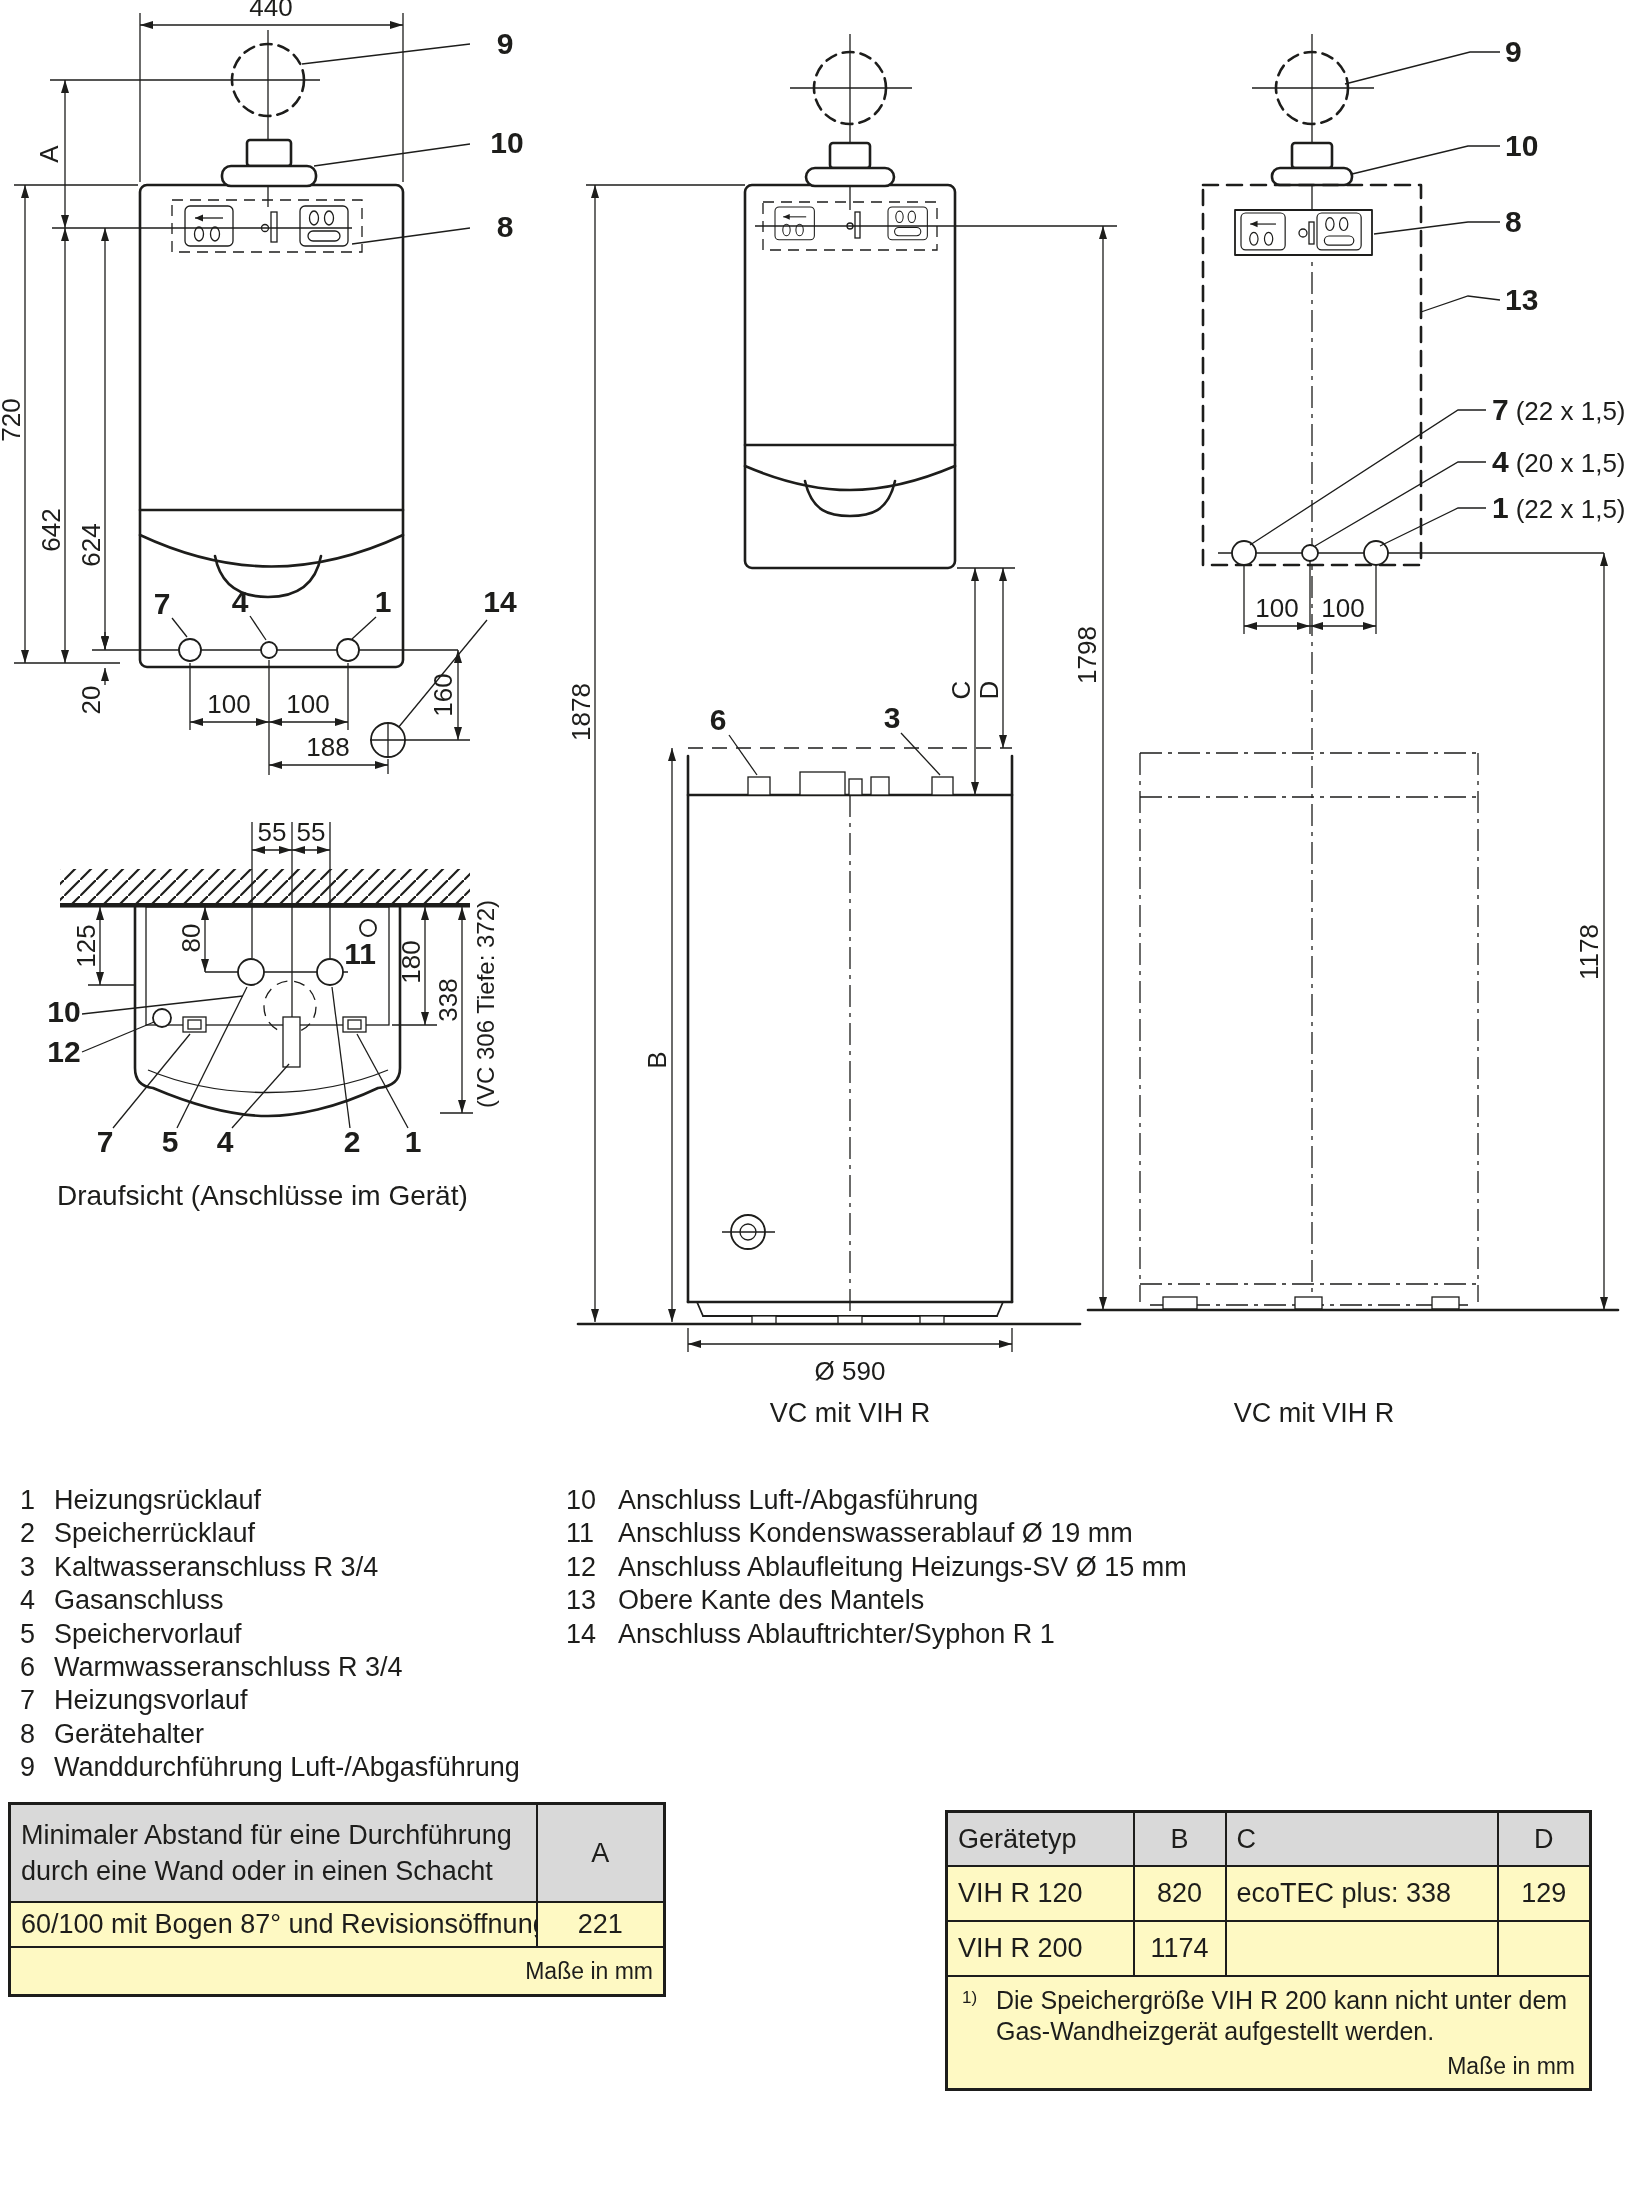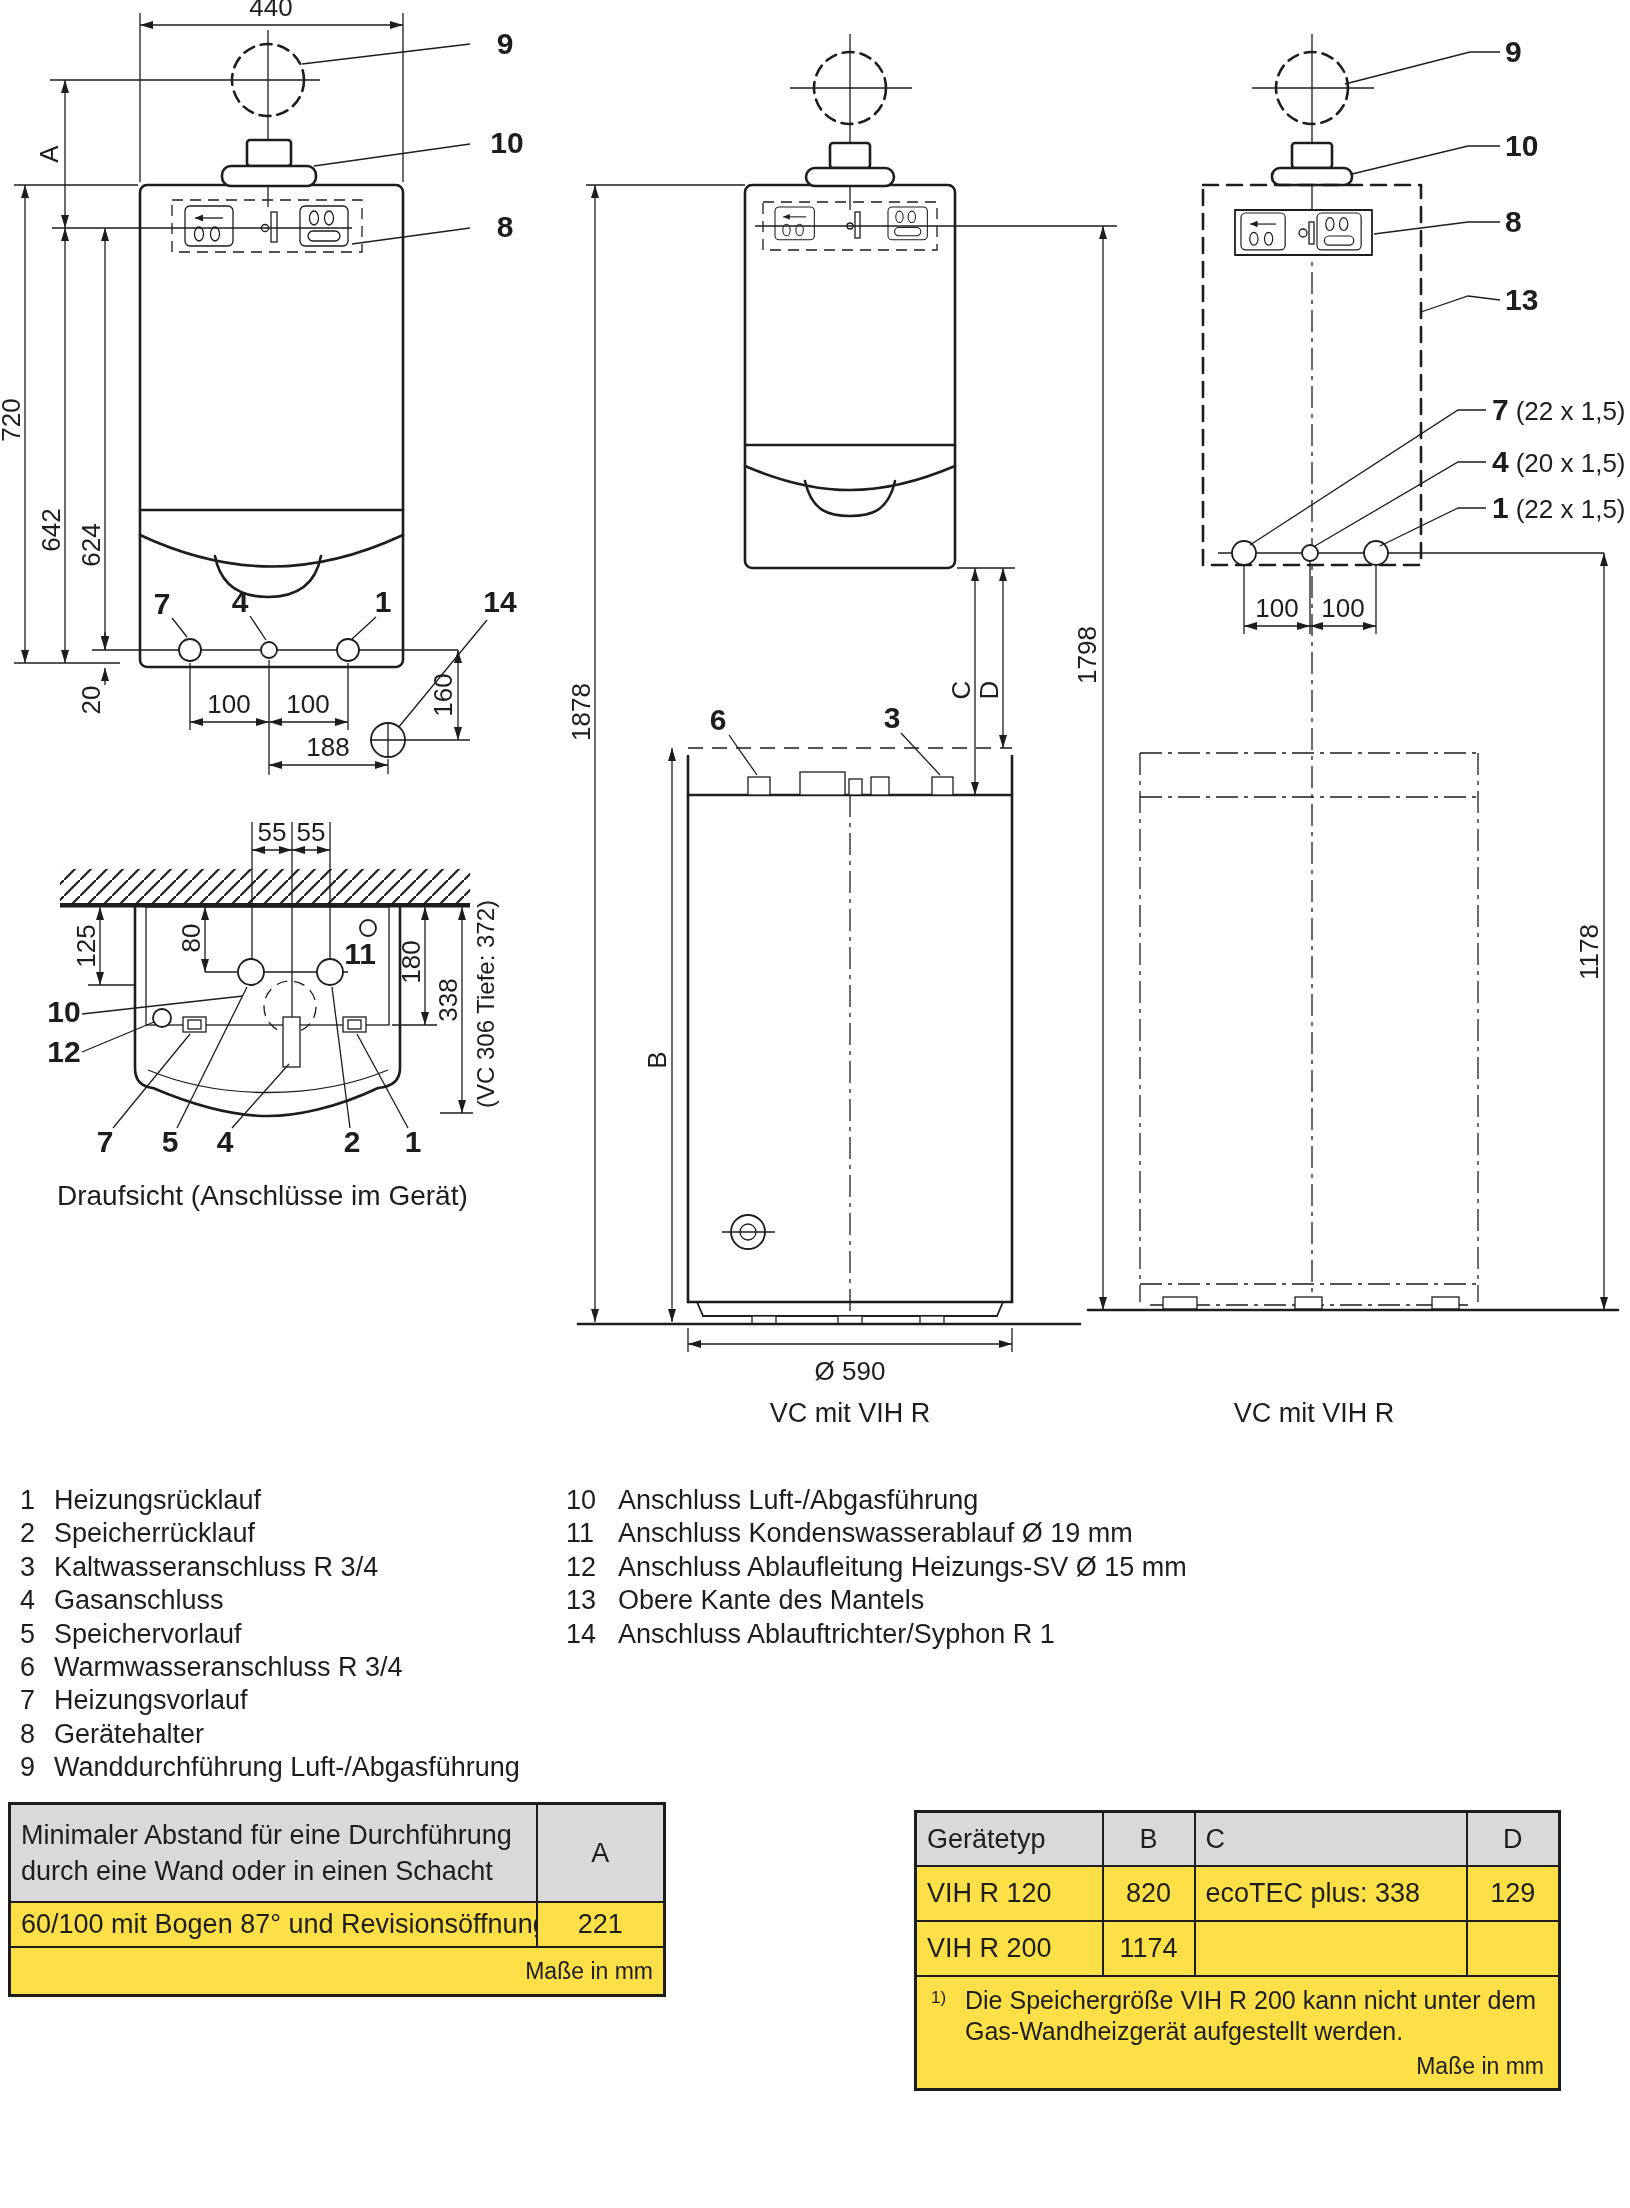--- a/index.html
+++ b/index.html
@@ -20,26 +20,26 @@
   .note{font-size:24px;}
   .mid{text-anchor:middle;}
 
   .legend{position:absolute;font-size:27px;line-height:33.4px;}
   .legend-left{left:20px;top:1484px;}
   .legend-right{left:566px;top:1484px;}
   .lrow{display:flex;}
   .legend-left .lnum{width:34px;flex:none;}
   .legend-right .lnum{width:52px;flex:none;}
 
-  table{border-collapse:collapse;position:absolute;font-size:27px;color:#1d1d1b;table-layout:fixed;background:#fde047;}
+  table{border-collapse:collapse;position:absolute;font-size:27px;color:#1d1d1b;table-layout:fixed;background:#fef9c3;}
   #t1,#t2{border:3px solid #1d1d1b;}
   #t1 td,#t1 th,#t2 td,#t2 th{border:2px solid #1d1d1b;font-weight:400;overflow:hidden;white-space:nowrap;}
   th.gray,td.gray{background:#d9d9d9;}
   #t1{left:8px;top:1802px;width:655px;}
-  #t2{left:914px;top:1810px;width:644px;}
+  #t2{left:945px;top:1810px;width:644px;}
   .hl{ text-align:left;padding:4px 10px;line-height:36px;}
   .cc{text-align:center;}
   .cl{text-align:left;padding:2px 10px;}
   #t1 td{height:39px;}
   #t1 th{height:88px;vertical-align:middle;}
   #t2 th{height:48px;}
   #t2 td{height:49px;}
   .footcell{text-align:right;font-size:23px;padding:6px 10px;height:34px !important;vertical-align:middle;}
   .fncell{padding:0 !important;height:auto !important;white-space:normal !important;}
   .fn{position:relative;padding:8px 14px 6px 48px;font-size:25px;line-height:31px;}

